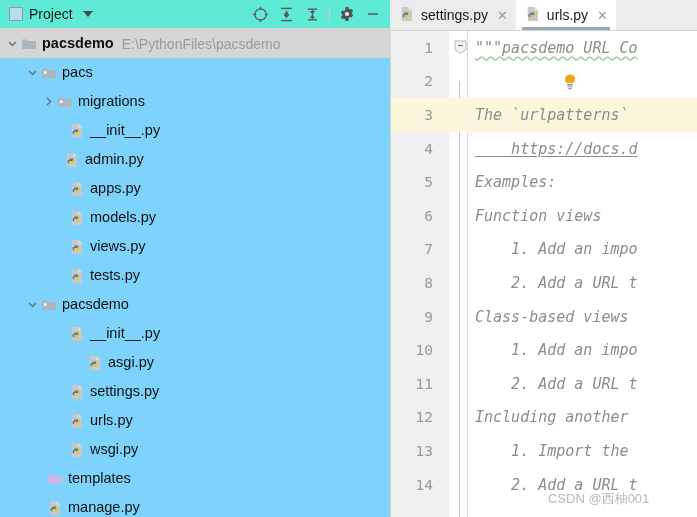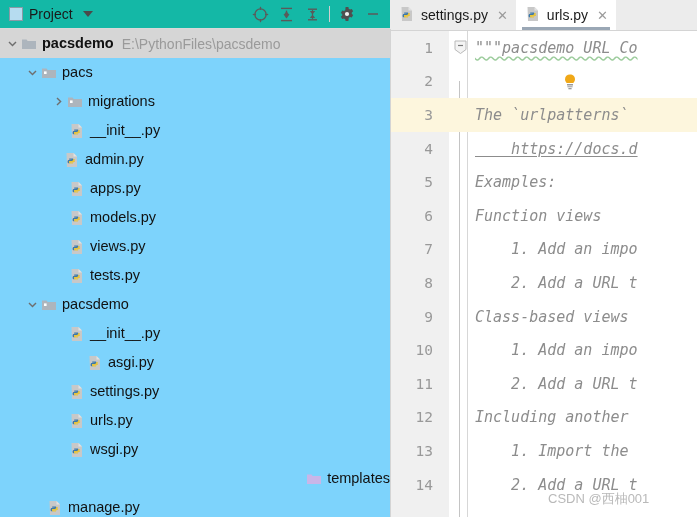--- a/index.html
+++ b/index.html
@@ -7,21 +7,21 @@
     width:697px;height:517px;overflow:hidden;
     font-family:"Liberation Sans", sans-serif;
     background:#ffffff;
     -webkit-font-smoothing:antialiased;
   }
   #app{position:relative;width:697px;height:517px;}
 
   
   .toolwin-header{
     position:absolute;left:0;top:0;width:390px;height:29px;
-    background:#14b8a6;border-bottom:1px solid #d9d9d9;
+    background:#5eead4;border-bottom:1px solid #d9d9d9;
     display:flex;align-items:center;box-sizing:border-box;
   }
   .proj-label-wrap{display:flex;align-items:center;padding-left:9px;gap:6px;}
   .proj-sq{width:14px;height:14px;border:1px solid #8a9aa6;background:#b6dcf0;box-sizing:border-box;}
   .proj-text{font-size:14px;color:#1a1a1a;}
   .caret-down{
     width:0;height:0;border-left:5px solid transparent;border-right:5px solid transparent;
     border-top:6px solid #4a4a4a;margin-left:4px;
   }
   .tw-actions{margin-left:auto;display:flex;align-items:center;gap:0px;padding-right:4px;}
@@ -212,21 +212,21 @@
       </span>
       <span class="ficon">
         <svg width="16" height="16" viewBox="0 0 16 16">
             <path fill="#adb5bd" d="M1 3.5h4.5l1.2 1.4H15V13H1z"></path>
             <rect x="3" y="6.4" width="2.6" height="2.6" fill="#ffffff"></rect>
           </svg>
       </span>
       <span class="lbl">pacs</span>
     </div>
 
-    <div class="row" style="padding-left:50px;">
+    <div class="row" style="padding-left:40px;">
       <span class="arrow">
         <svg width="11" height="11" viewBox="0 0 11 11">
             <polyline points="4,2 7.6,5.5 4,9" fill="none" stroke="#6e6e6e" stroke-width="1.4"></polyline>
           </svg>
       </span>
       <span class="ficon">
         <svg width="16" height="16" viewBox="0 0 16 16">
             <path fill="#adb5bd" d="M1 3.5h4.5l1.2 1.4H15V13H1z"></path>
             <rect x="3" y="6.4" width="2.6" height="2.6" fill="#ffffff"></rect>
           </svg>
@@ -374,21 +374,21 @@
         <svg width="16" height="16" viewBox="0 0 16 16">
           <path fill="#c8c8c8" d="M2.5 1h7l3.5 3.5V15h-10z"></path>
             <path fill="#e2e2e2" d="M9.5 1l3.5 3.5h-3.5z"></path>
           <path fill="#3c78aa" d="M5.2 6.4h3c1 0 1.6.55 1.6 1.45v1.1H7.1c-.85 0-1.5.6-1.5 1.4v1H4.9c-.85 0-1.3-.65-1.3-1.6 0-1 .45-1.65 1.3-1.65h2.6v-.4H5.2z"></path>
           <path fill="#e8c43c" d="M10.7 8.1h-.6v1.15c0 .85-.65 1.45-1.5 1.45H6.7v.4h2.3v.45H6.5c-.95 0-1.5-.6-1.5-1.55v-1.1h2.7c.85 0 1.5-.6 1.5-1.45v-.4h.6c.85 0 1.3.65 1.3 1.55 0 1-.45 1.5-1.3 1.5z"></path>
         </svg>
       </span>
       <span class="lbl">wsgi.py</span>
     </div>
 
-    <div class="row" style="padding-left:46px;justify-content:flex-end;">
+    <div class="row" style="padding-left:46px;">
       <span class="ficon">
         <svg width="16" height="16" viewBox="0 0 16 16">
             <path fill="#c9b6e8" d="M1 3.5h4.5l1.2 1.4H15V13H1z"></path>
           </svg>
       </span>
       <span class="lbl">templates</span>
     </div>
 
     <div class="row" style="padding-left:46px;">
       <span class="ficon">

